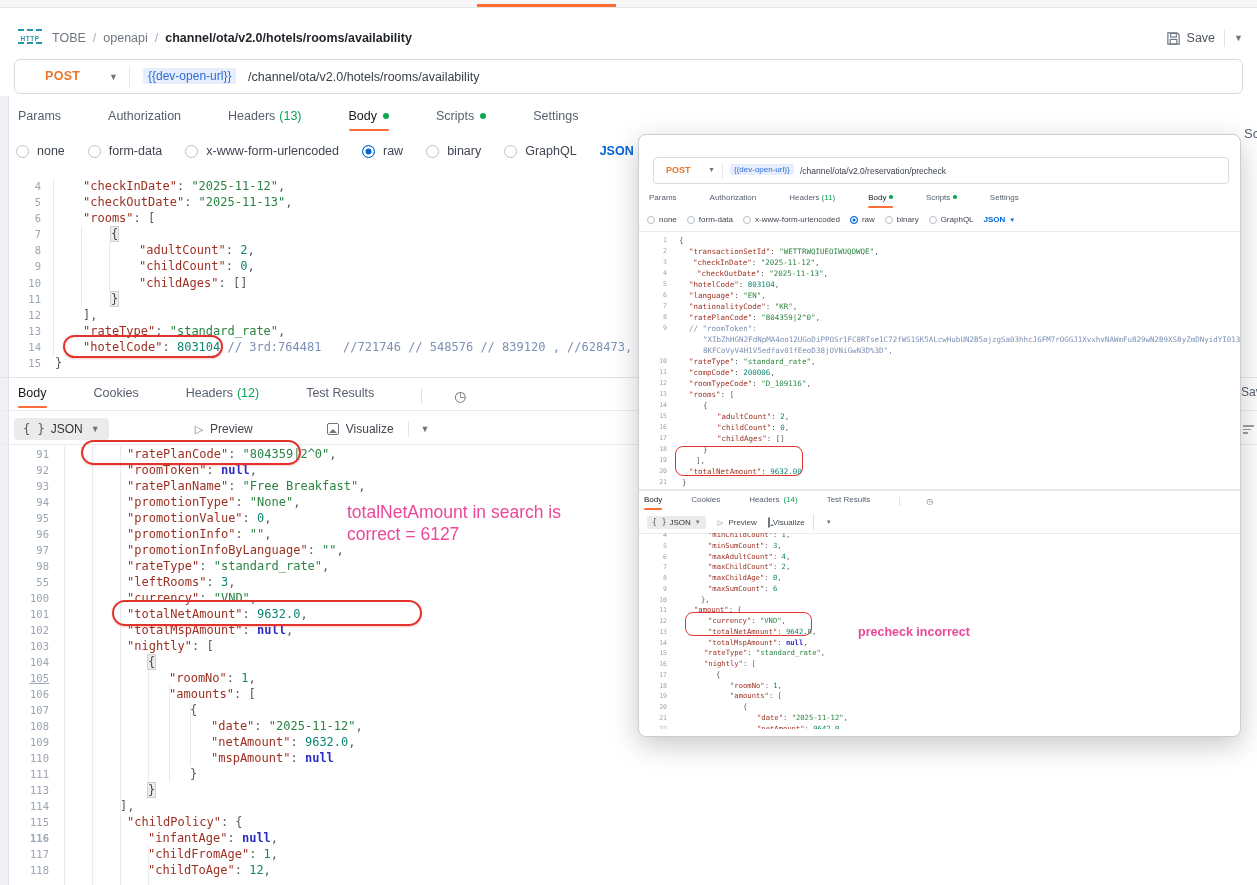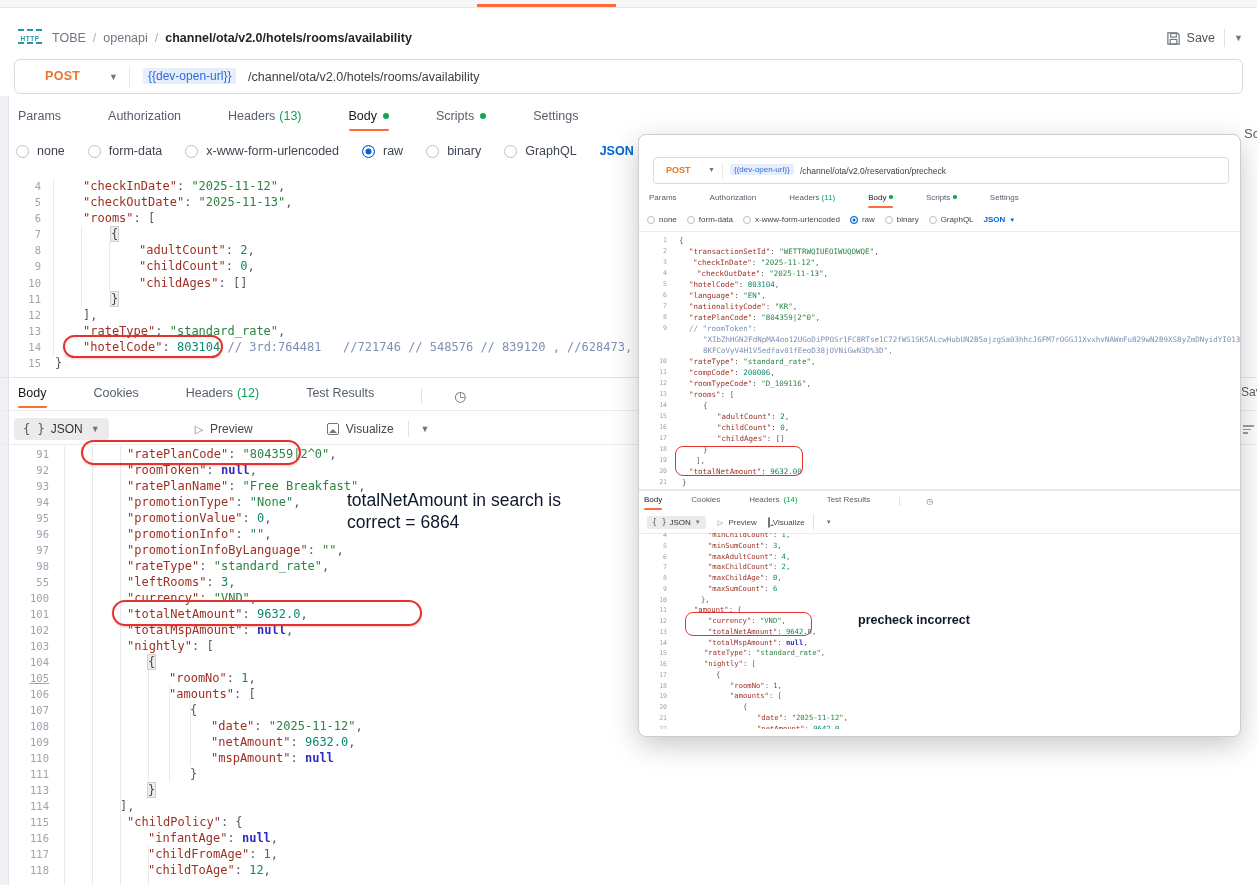--- a/index.html
+++ b/index.html
@@ -83,21 +83,21 @@
   #resp-controls-border { left:0; top:444px; width:1257px; height:1px; background:#ececec; }
   .histo { color:#6e7781; font-size:14px; }
   .tvsep { width:1px; height:16px; background:#e0e3e6; margin-right:12px; }
 
   #resp-editor { left:9px; top:446px; width:630px; height:439px; }
   #resp-editor .crow { height:16px; line-height:16px; font-size:12px; }
   #resp-editor .ln { width:40px; font-size:10.5px; }
 
   
   .redoval { position:absolute; border:2.5px solid #e4332e; border-radius:13px; box-shadow:0 1px 2px rgba(228,51,46,.25); }
-  .rednote { position:absolute; color:#0f172a; }
+  .rednote { position:absolute; color:#ec4899;margin-top:12px; }
   #note-search { left:347px; top:489px; font-size:17.5px; line-height:22px; font-weight:500; }
 
   
   #overlay { left:638px; top:134px; width:603px; height:603px; background:#fff; border:1px solid #c9ccd1;
     border-radius:8px; box-shadow:0 8px 28px rgba(0,0,0,.22); }
   #ov-urlbar { left:14px; top:22px; width:576px; height:27px; border:1px solid #d8dbdf; border-radius:4px; }
   #ov-method { left:12px; top:7px; font-size:9px; font-weight:bold; color:#e8762c; }
   #ov-method-chev { left:54px; top:8px; font-size:7px; }
   #ov-url-vsep { left:68px; top:5px; width:1px; height:16px; background:#e6e8ea; }
   #ov-url-var { left:76px; top:6px; background:#e7eefb; color:#2f6bd8; font-size:8px; padding:1px 4px; border-radius:2px; }
@@ -290,32 +290,32 @@
         <div class="crow"><span class="ln" style="width: 40px; text-decoration: underline;">105</span><span class="codespan" style="left: 160px;"><span class="c-k">"roomNo"</span><span class="c-p">: </span><span class="c-n">1</span><span class="c-p">,</span></span></div>
         <div class="crow"><span class="ln" style="width: 40px;">106</span><span class="codespan" style="left: 160px;"><span class="c-k">"amounts"</span><span class="c-p">: [</span></span></div>
         <div class="crow"><span class="ln" style="width: 40px;">107</span><span class="codespan" style="left: 181px;"><span class="c-p">{</span></span></div>
         <div class="crow"><span class="ln" style="width: 40px;">108</span><span class="codespan" style="left: 202px;"><span class="c-k">"date"</span><span class="c-p">: </span><span class="c-s">"2025-11-12"</span><span class="c-p">,</span></span></div>
         <div class="crow"><span class="ln" style="width: 40px;">109</span><span class="codespan" style="left: 202px;"><span class="c-k">"netAmount"</span><span class="c-p">: </span><span class="c-n">9632.0</span><span class="c-p">,</span></span></div>
         <div class="crow"><span class="ln" style="width: 40px;">110</span><span class="codespan" style="left: 202px;"><span class="c-k">"mspAmount"</span><span class="c-p">: </span><span class="c-u">null</span></span></div>
         <div class="crow"><span class="ln" style="width: 40px;">111</span><span class="codespan" style="left: 181px;"><span class="c-p">}</span></span></div>
         <div class="crow"><span class="ln" style="width: 40px;">113</span><span class="codespan" style="left: 139px;"><span class="c-b">}</span></span></div>
         <div class="crow"><span class="ln" style="width: 40px;">114</span><span class="codespan" style="left: 111px;"><span class="c-p">],</span></span></div>
         <div class="crow"><span class="ln" style="width: 40px;">115</span><span class="codespan" style="left: 118px;"><span class="c-k">"childPolicy"</span><span class="c-p">: {</span></span></div>
-        <div class="crow"><span class="ln" style="width: 40px;">116</span><span class="codespan" style="left: 139px;"><span class="c-k">"infantAge"</span><span class="c-p">: </span><span class="c-u">null</span><span class="c-p">,</span></span></div>
+        <div class="crow"><span class="ln" style="width: 40px; font-weight: bold;">116</span><span class="codespan" style="left: 139px;"><span class="c-k">"infantAge"</span><span class="c-p">: </span><span class="c-u">null</span><span class="c-p">,</span></span></div>
         <div class="crow"><span class="ln" style="width: 40px;">117</span><span class="codespan" style="left: 139px;"><span class="c-k">"childFromAge"</span><span class="c-p">: </span><span class="c-n">1</span><span class="c-p">,</span></span></div>
         <div class="crow"><span class="ln" style="width: 40px;">118</span><span class="codespan" style="left: 139px;"><span class="c-k">"childToAge"</span><span class="c-p">: </span><span class="c-n">12</span><span class="c-p">,</span></span></div>
       </div>
   </div>
 
   <div class="redoval" style="left:63px; top:335px; width:160px; height:23px;"></div>
   <div class="redoval" style="left:81px; top:440px; width:220px; height:25px;"></div>
   <div class="redoval" style="left:112px; top:600px; width:310px; height:26px;"></div>
   <div class="rednote" id="note-search">
     <div>totalNetAmount in search is</div>
-    <div>correct = 6864</div>
+    <div>correct = 6127</div>
   </div>
 
   <div class="fragment" style="left:1244px; top:126px; font-size:13px;">Sc</div>
   <div class="fragment" style="left:1241px; top:385px;">Sav</div>
   <div class="abs" id="beautify-ico">
       <i></i>
       <i></i>
       <i></i>
     </div>
 

